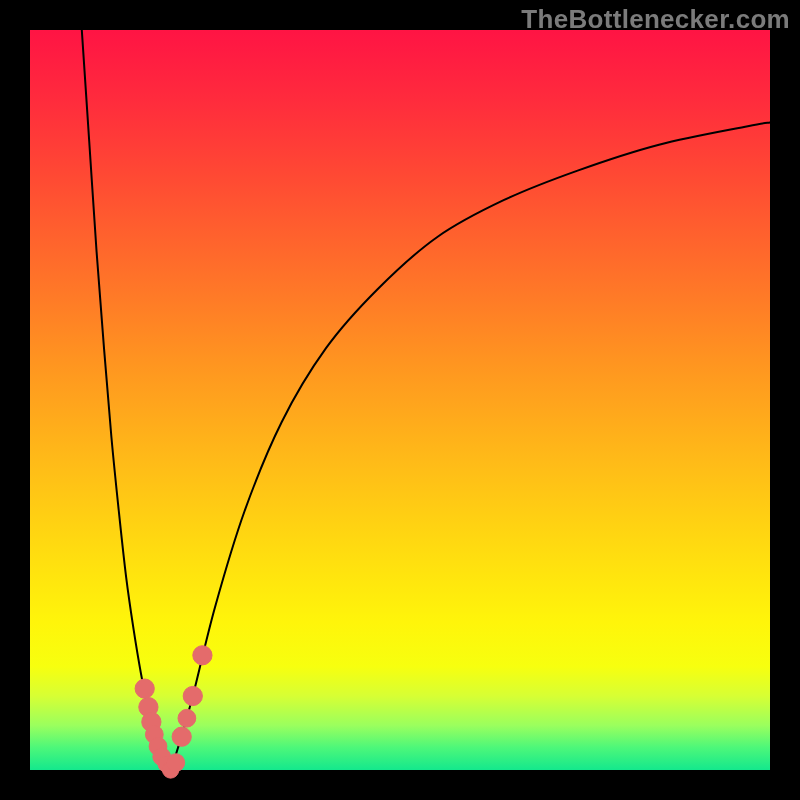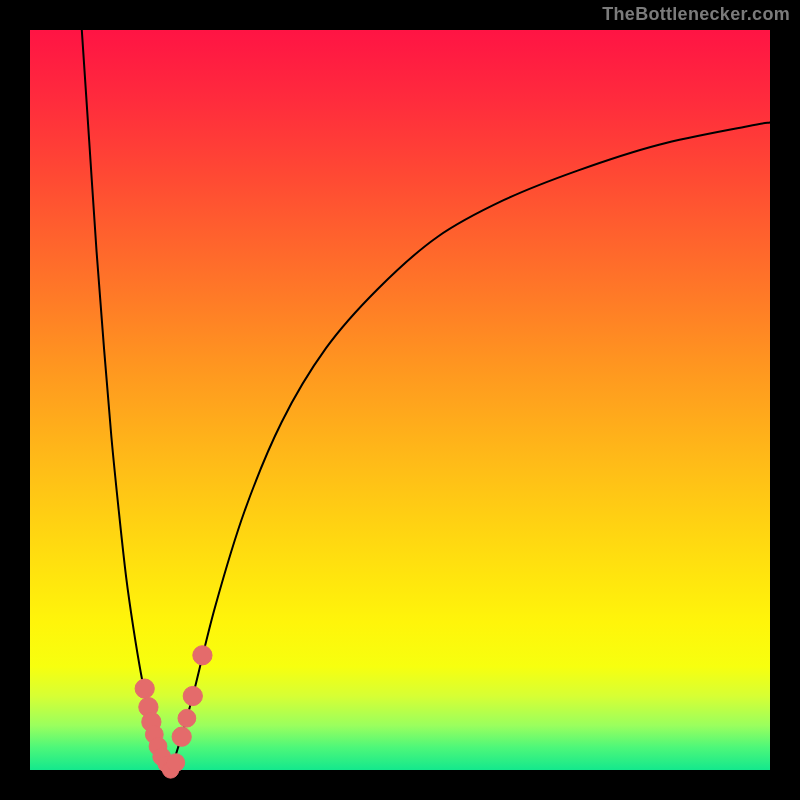--- a/index.html
+++ b/index.html
@@ -45,21 +45,21 @@
     top: 0;
     width: 800px;
     height: 800px;
     overflow: visible;
   }
   .watermark {
     position: absolute;
     top: 4px;
     right: 10px;
     font-family: Arial, Helvetica, sans-serif;
-    font-size: 18px;
+    font-size: 26px;
     font-weight: 600;
     color: #7b7b7b;
     letter-spacing: 0.3px;
     user-select: none;
   }
 </style>
 </head>
 <body>
 
 <div class="stage">

